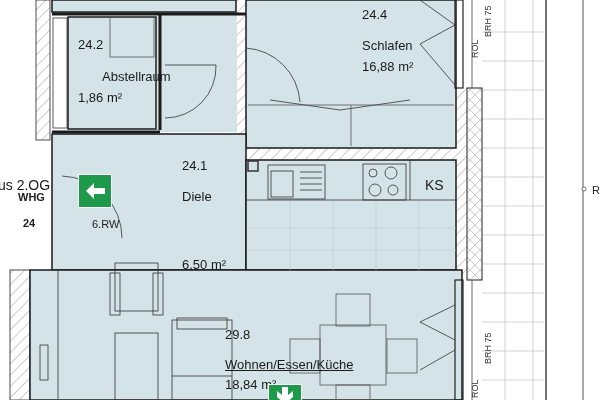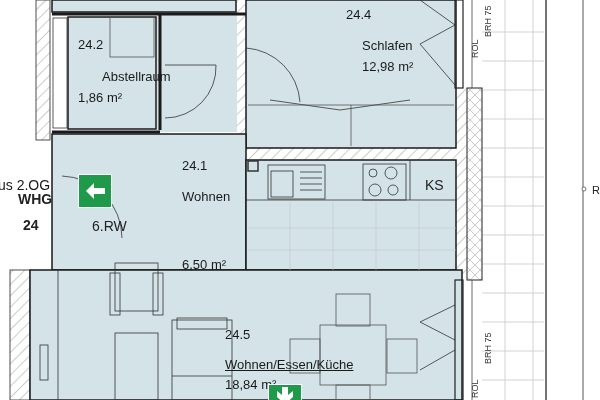--- a/index.html
+++ b/index.html
@@ -1,19 +1,19 @@
 <!DOCTYPE html>
 <html><head>
 <meta charset="utf-8">
 <style>
   html,body{margin:0;padding:0;background:#fff;}
   body{width:600px;height:400px;overflow:hidden;position:relative;font-family:"Liberation Sans",sans-serif;color:#1a1a1a;}
   .plan{position:absolute;left:0;top:0;width:600px;height:400px;}
   .lbl{position:absolute;font-size:13px;line-height:16px;color:#1a1a1a;white-space:nowrap;}
-  .small{position:absolute;font-size:14px;color:#222;white-space:nowrap;}
+  .small{position:absolute;font-size:11px;color:#222;white-space:nowrap;}
   .rot{position:absolute;font-size:9px;color:#333;transform:rotate(-90deg);transform-origin:left top;white-space:nowrap;}
   .exit{position:absolute;background:#1f9a4a;border:1px solid #fff;}
 </style>
 </head>
 <body>
 
 <svg class="plan" viewBox="0 0 600 400" width="600" height="400">
   <defs>
     <pattern id="hatch" width="8" height="8" patternUnits="userSpaceOnUse" patternTransform="rotate(45)">
       <rect width="8" height="8" fill="#fff"></rect>
@@ -140,29 +140,29 @@
     <rect x="455" y="280" width="8" height="120"></rect>
   </g>
   <line x1="472" y1="0" x2="472" y2="88" stroke="#444" stroke-width="0.8"></line>
   <line x1="472" y1="280" x2="472" y2="400" stroke="#444" stroke-width="0.8"></line>
 </svg>
 
 <div class="lbl" style="left:78px;top:37px;">24.2</div>
 <div class="lbl" style="left:78px;top:69px;margin-left:24px;">Abstellraum</div>
 <div class="lbl" style="left:78px;top:90px;">1,86 m²</div>
 
-<div class="lbl" style="left:346px;top:7px;">24.4</div>
+<div class="lbl" style="left:362px;top:7px;">24.4</div>
 <div class="lbl" style="left:362px;top:38px;">Schlafen</div>
-<div class="lbl" style="left:362px;top:59px;">12,98 m²</div>
+<div class="lbl" style="left:362px;top:59px;">16,88 m²</div>
 
 <div class="lbl" style="left:182px;top:158px;">24.1</div>
-<div class="lbl" style="left:182px;top:189px;">Wohnen</div>
+<div class="lbl" style="left:182px;top:189px;">Diele</div>
 <div class="lbl" style="left:182px;top:209px;margin-top:48px;">6,50 m²</div>
 
-<div class="lbl" style="left:225px;top:327px;">24.5</div>
+<div class="lbl" style="left:225px;top:327px;">29.8</div>
 <div class="lbl" style="left:225px;top:357px;text-decoration:underline;">Wohnen/Essen/Küche</div>
 <div class="lbl" style="left:225px;top:377px;">18,84 m²</div>
 
 <div class="lbl" style="left:-2px;top:177px;font-size:14px;">us 2.OG</div>
 <div class="small" style="left:18px;top:191px;font-weight:bold;">WHG</div>
 <div class="small" style="left:23px;top:217px;font-weight:bold;">24</div>
 <div class="small" style="left:92px;top:218px;">6.RW</div>
 <div class="small" style="left:425px;top:177px;font-size:14px;">KS</div>
 
 <div class="rot" style="left:483px;top:37px;">BRH 75</div>

